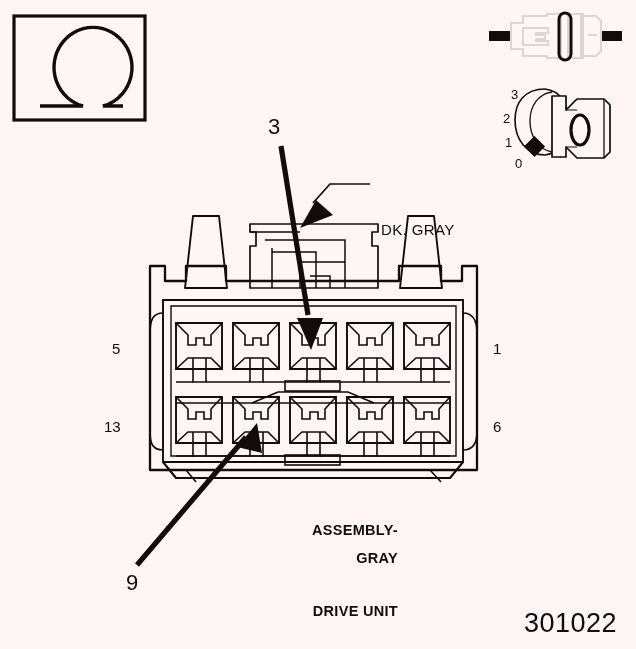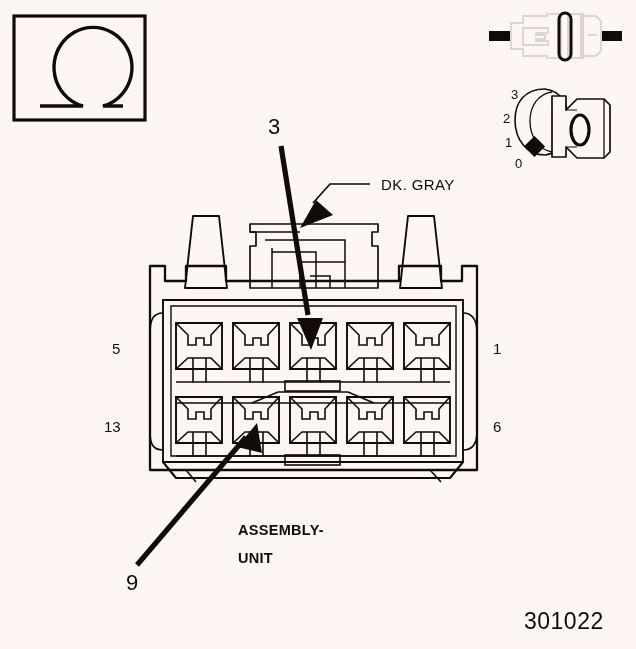--- a/index.html
+++ b/index.html
@@ -24,28 +24,28 @@
   }
   .txt {
     position: absolute;
     font-family: "Liberation Sans", sans-serif;
     color: #130b09;
     white-space: nowrap;
     line-height: 1;
   }
   .pin-label { font-size: 15px; }
   .callout-num { font-size: 22px; }
-  .wire-color { font-size: 15px; letter-spacing: .4px; }
+  .wire-color { font-size: 15px; letter-spacing: .4px; margin-top: 45px; }
   .part-name {
     font-size: 14.5px;
     font-weight: bold;
     letter-spacing: .3px;
-    text-align: left;
-  }
-  .fig-id { font-size: 23px; letter-spacing: .5px; }
+    text-align: right;
+  }
+  .fig-id { font-size: 27px; letter-spacing: .5px; }
   .key-pos { font-size: 13px; }
 </style>
 </head>
 <body>
 
 <div id="page">
 
   <svg width="636" height="649" viewBox="0 0 636 649">
 
     <g>
@@ -203,21 +203,22 @@
   <div class="txt pin-label" style="left:493px; top:341px;">1</div>
   <div class="txt pin-label" style="left:104px; top:419px;">13</div>
   <div class="txt pin-label" style="left:493px; top:419px;">6</div>
 
   <div class="txt callout-num" style="left:268px; top:116px;">3</div>
   <div class="txt callout-num" style="left:126px; top:572px;">9</div>
 
   <div class="txt wire-color" style="left:381px; top:177px;">DK. GRAY</div>
 
   <div class="part-name txt" style="left:238px; top:523px; width:160px;">ASSEMBLY-</div>
-  <div class="part-name txt" style="left:238px; top:551px; width:160px;">UNIT</div>
+  <div class="part-name txt" style="left:238px; top:551px; width:160px;">GRAY</div>
+  <div class="part-name txt" style="left:238px; top:604px; width:160px;">DRIVE UNIT</div>
 
   <div class="txt key-pos" style="left:511px; top:88px;">3</div>
   <div class="txt key-pos" style="left:503px; top:112px;">2</div>
   <div class="txt key-pos" style="left:505px; top:136px;">1</div>
   <div class="txt key-pos" style="left:515px; top:157px;">0</div>
 
   <div class="txt fig-id" style="left:524px; top:610px;">301022</div>
 
 </div>
 

